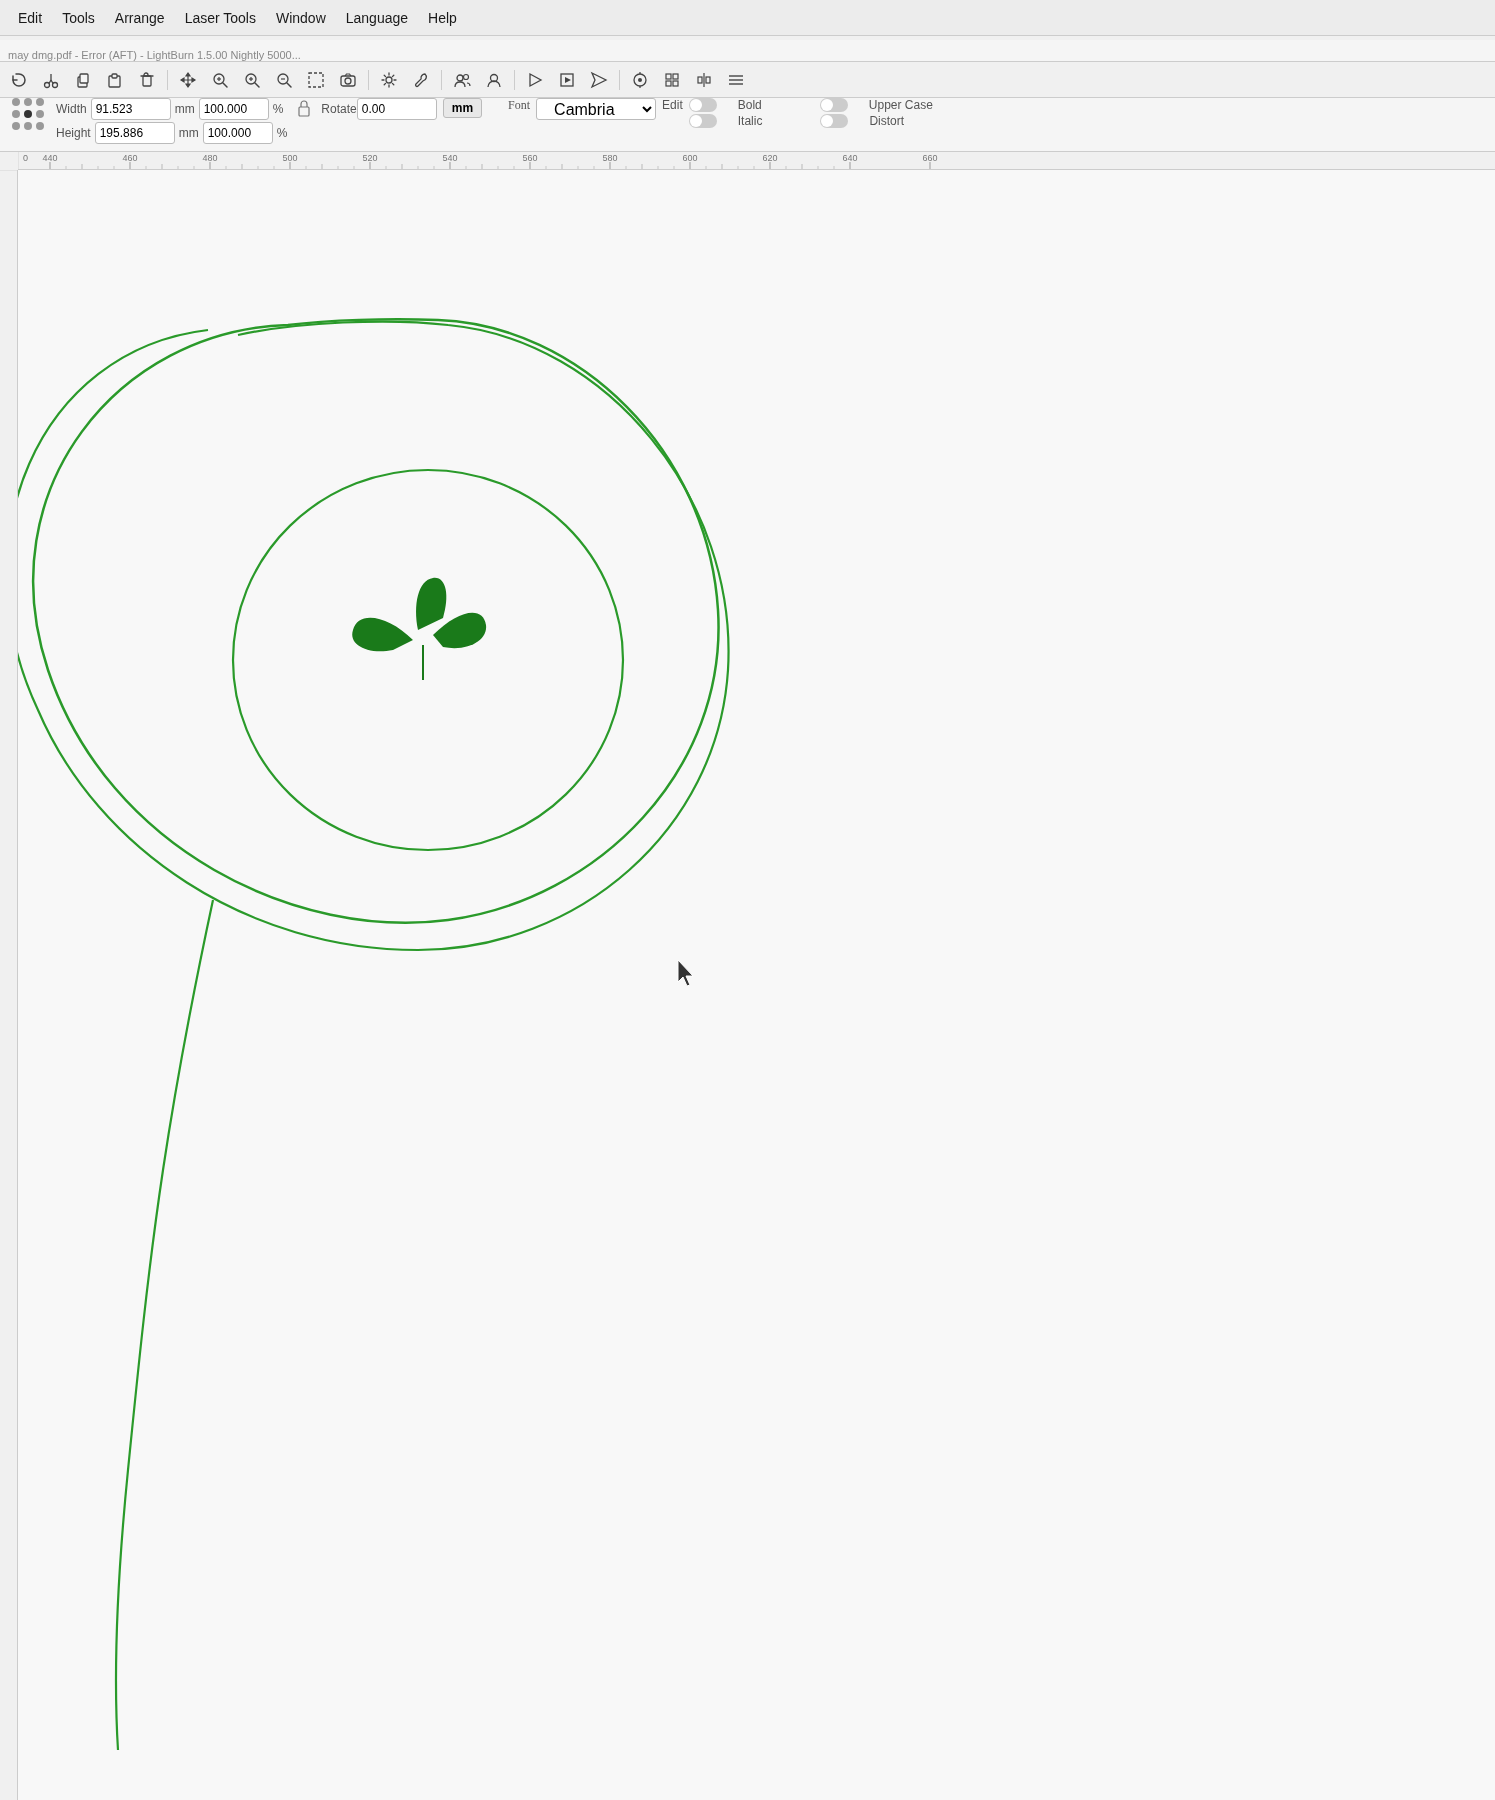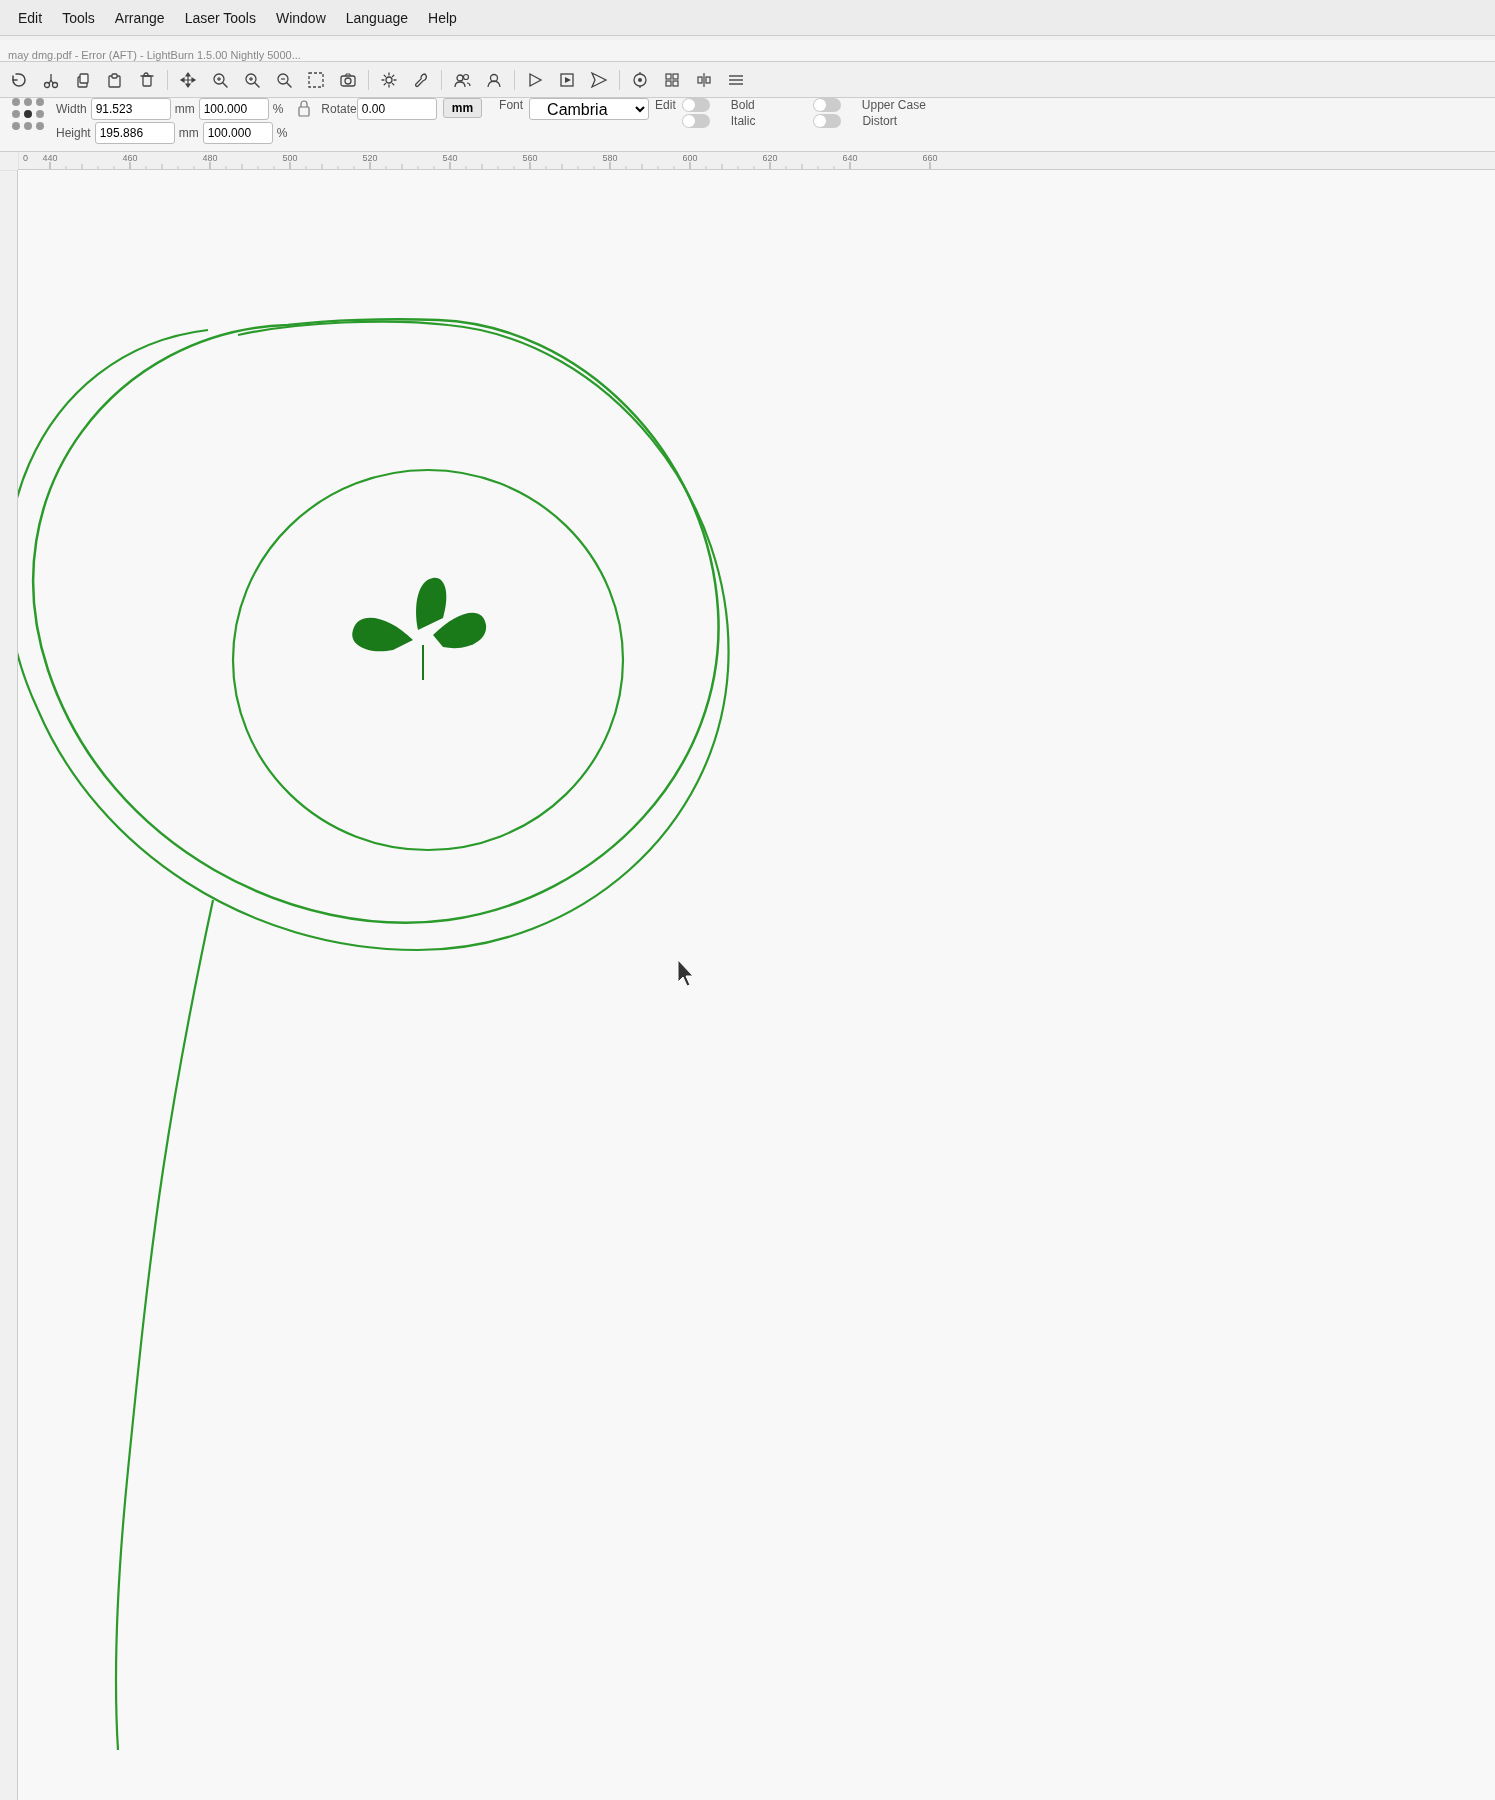--- a/index.html
+++ b/index.html
@@ -460,21 +460,21 @@
       </svg>
   </div>
 
   <div class="rotate-group">
     <span class="prop-label">Rotate</span>
     <input class="prop-input" type="text" value="0.00" style="">
   </div>
 
   <button class="mm-btn">mm</button>
 
-  <span class="prop-label" style="margin-left:11px;">Font</span>
+  <span class="prop-label" style="margin-left:20px;font-family:Liberation Serif, serif;">Font</span>
 
   <select class="font-select">
     <option>Cambria</option>
   </select>
 
   <span class="prop-label">Edit</span>
 
   <div class="font-option-group">
     <div class="font-opt-row">
       <div class="toggle-switch"></div>

